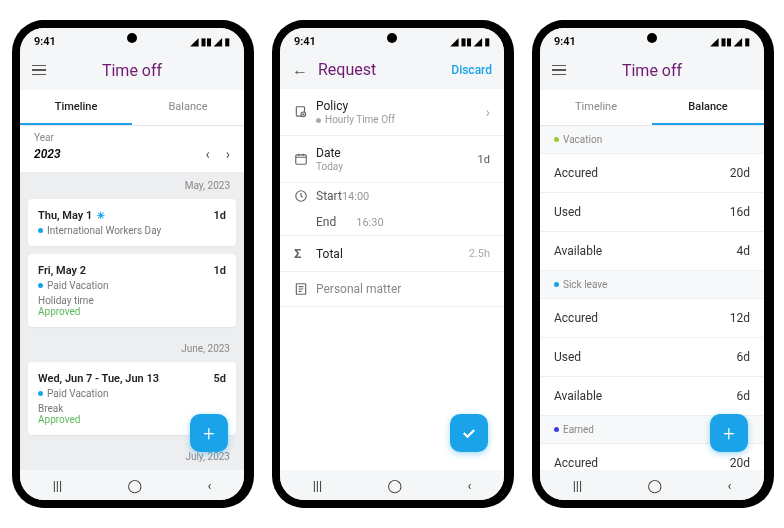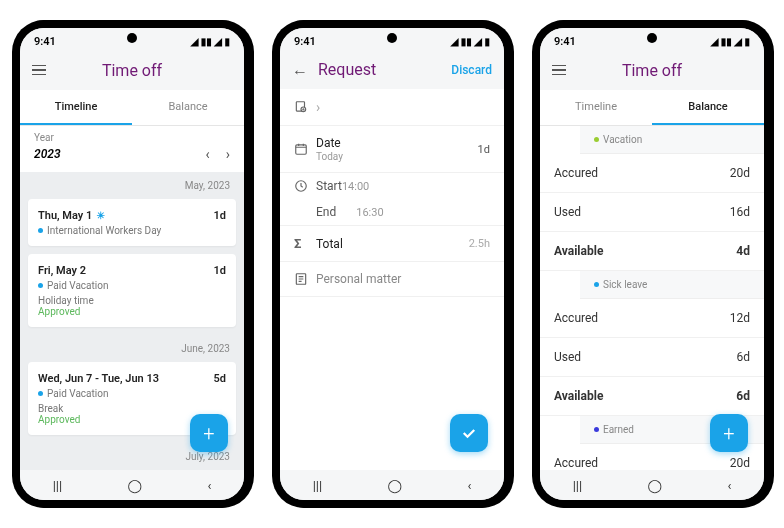--- a/index.html
+++ b/index.html
@@ -36,23 +36,23 @@
   .navbar span { cursor: pointer; }
   .form-row { display: flex; align-items: center; padding: 10px 14px; border-bottom: 1px solid #f0f0f0; background: #fff; }
   .form-row .icon { width: 22px; color: #666; font-size: 13px; }
   .form-row .main { flex: 1; }
   .form-row .label { font-size: 12px; color: #222; }
   .form-row .sub { font-size: 10px; color: #999; margin-top: 1px; }
   .form-row .right { font-size: 11px; color: #555; }
   .form-row.sub-row { padding-left: 36px; padding-top: 6px; padding-bottom: 6px; }
   .form-row.sub-row .label { color: #555; }
   .form-row.sub-row .rv { color: #999; font-size: 11px; }
-  .bal-hdr { padding: 8px 14px; font-size: 10px; color: #888; background: #f7f8f9; display: flex; align-items: center; border-bottom: 1px solid #eee; margin-left: 40px; }
+  .bal-hdr { padding: 8px 14px; font-size: 10px; color: #888; background: #f7f8f9; display: flex; align-items: center; border-bottom: 1px solid #eee; }
   .bal-row { background: #fff; padding: 12px 14px; display: flex; justify-content: space-between; font-size: 12px; color: #333; border-bottom: 1px solid #f0f0f0; }
-  .bal-row.avail { font-weight: 700; align-items: flex-end; }
+  .bal-row.avail { font-weight: 400; align-items: flex-end; }
   .chev { color: #aaa; font-size: 14px; }
   .sun-icon { display: inline-block; margin-left: 4px; color: #1aa3e8; font-size: 10px; }
   svg { display: block; }
 </style>
 </head>
 <body>
 
 <div class="phone">
   <div class="notch"></div>
   <div class="screen">
@@ -157,20 +157,24 @@
     </div>
     <div class="content white">
       <div class="form-row">
         <div class="icon">
           <svg width="14" height="14" viewBox="0 0 24 24" fill="none" stroke="#666" stroke-width="2">
               <rect x="4" y="3" width="14" height="16" rx="1"></rect>
               <circle cx="16" cy="16" r="4" fill="#fff"></circle>
               <path d="M14 16h4M16 14v4" stroke-width="1.5"></path>
             </svg>
         </div>
+        <div class="main">
+          <div class="label">Policy</div>
+          <div class="sub"><span class="dot" style="background:#aaa"></span><span>Hourly Time Off</span></div>
+        </div>
         <div class="chev">›</div>
       </div>
       <div class="form-row">
         <div class="icon">
           <svg width="14" height="14" viewBox="0 0 24 24" fill="none" stroke="#666" stroke-width="2">
               <rect x="3" y="5" width="18" height="16" rx="2"></rect>
               <path d="M3 9h18M8 3v4M16 3v4"></path>
             </svg>
         </div>
         <div class="main">

